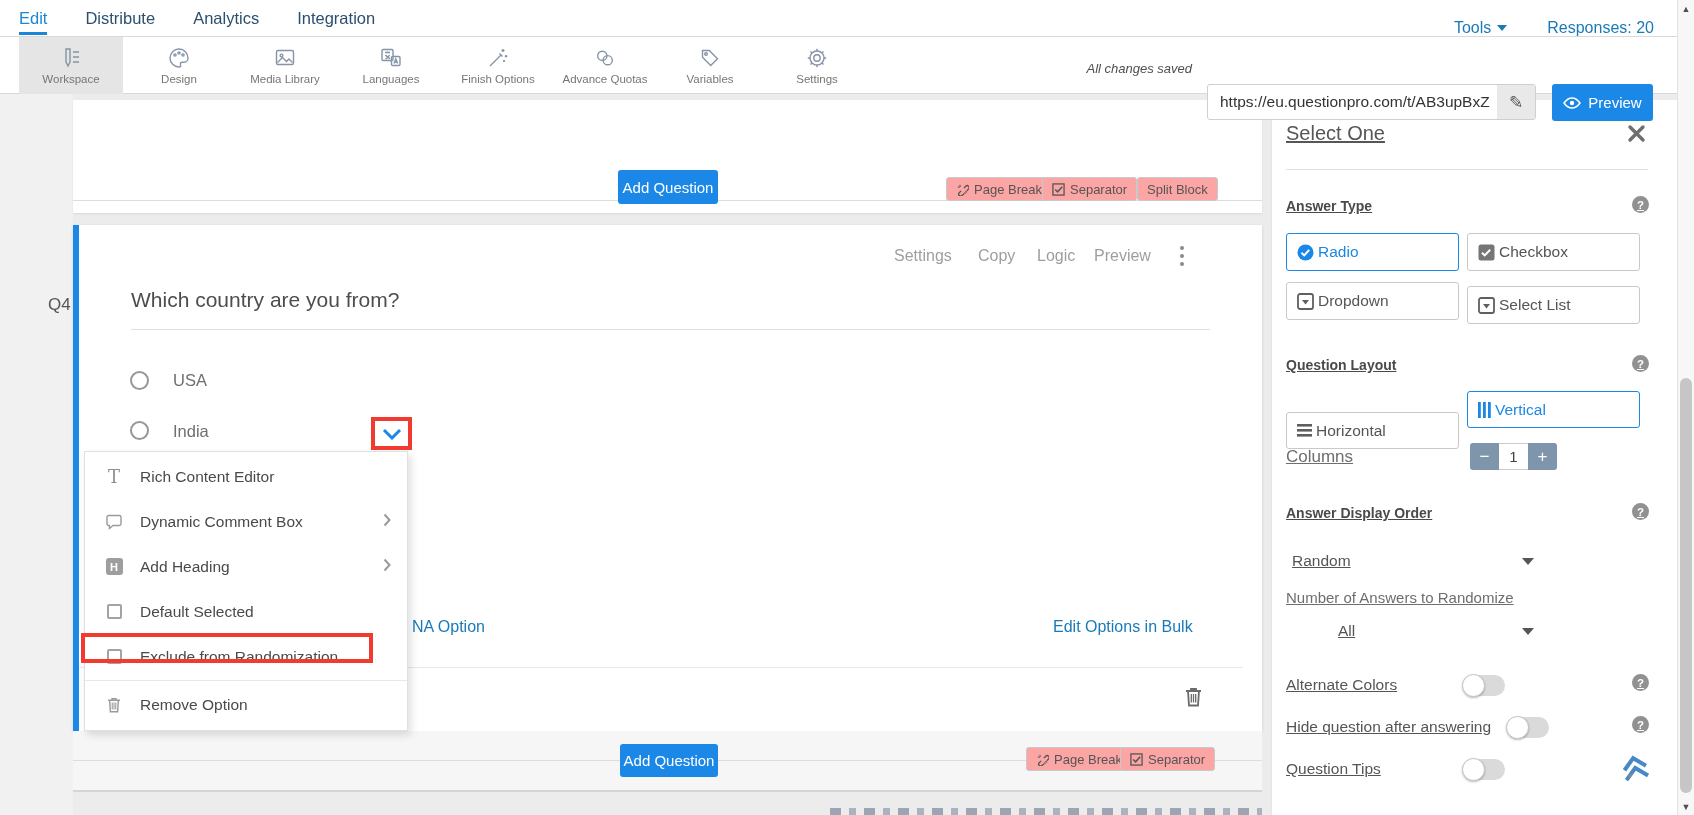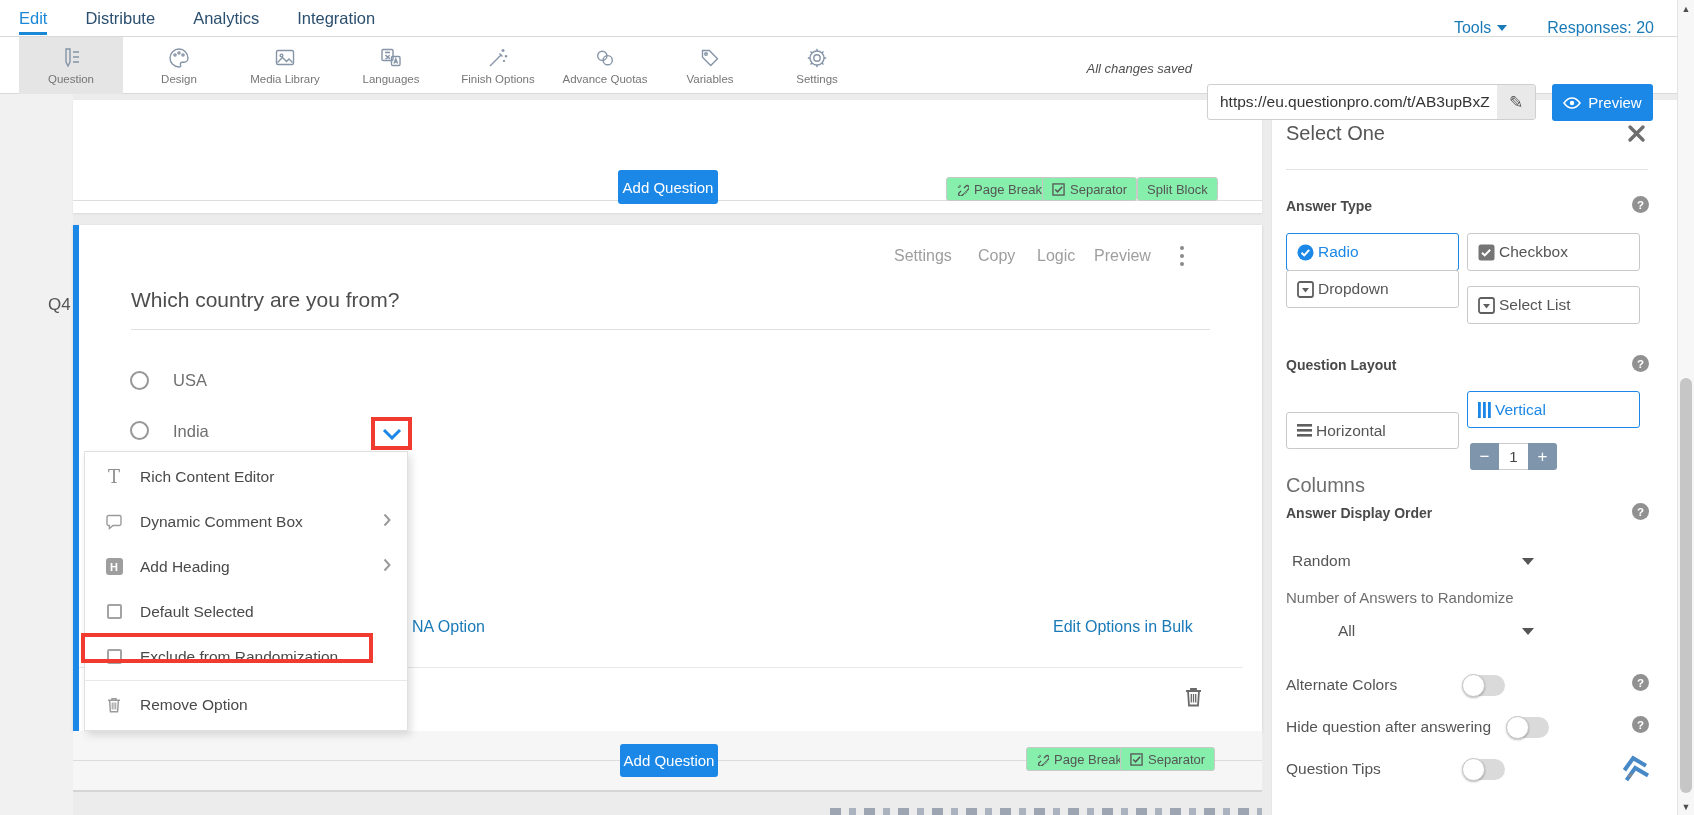--- a/index.html
+++ b/index.html
@@ -28,21 +28,21 @@
   .preview-btn { position:absolute; left:1552px; top:47px; width:101px; height:37px; background:#1b87e6; border-radius:3px; color:#fff; font-size:15px; display:flex; align-items:center; justify-content:center; gap:7px; cursor:pointer; }
 
   
   .rail { position:absolute; left:0; top:94px; width:73px; height:721px; background:#f1f1f1; }
   .qcode { position:absolute; left:48px; top:295px; font-size:17px; color:#555; }
 
   
   .prev-card { position:absolute; left:73px; top:100px; width:1189px; height:113px; background:#fff; box-shadow:0 1px 2px rgba(0,0,0,.08); }
   .hr-line { position:absolute; height:1px; background:#ddd; }
   .addq-btn { position:absolute; background:#1b87e6; border-radius:3px; color:#fff; font-size:15px; display:flex; align-items:center; justify-content:center; cursor:pointer; z-index:3; }
-  .chip-btn { position:absolute; background:#86efac; border:1px solid #c9c9c9; border-radius:3px; height:24px; display:inline-flex; align-items:center; gap:5px; padding:0 9px; font-size:13px; color:#555; cursor:pointer; z-index:3; white-space:nowrap; }
+  .chip-btn { position:absolute; background:#fca5a5; border:1px solid #c9c9c9; border-radius:3px; height:24px; display:inline-flex; align-items:center; gap:5px; padding:0 9px; font-size:13px; color:#555; cursor:pointer; z-index:3; white-space:nowrap; }
 
   .q-card { position:absolute; left:73px; top:225px; width:1189px; height:506px; background:#fff; border-left:6px solid #1b87e6; box-shadow:0 1px 3px rgba(0,0,0,.12); }
   .q-action { position:absolute; top:247px; font-size:16px; color:#9e9e9e; cursor:pointer; }
   .dots { position:absolute; left:1180px; top:246px; width:4px; cursor:pointer; }
   .dots i { display:block; width:4px; height:4px; border-radius:50%; background:#8a8a8a; margin-bottom:4px; }
   .q-title { position:absolute; left:131px; top:288px; font-size:21px; color:#4d4d4d; cursor:text; }
   .q-title-line { position:absolute; left:131px; top:329px; width:1079px; height:1px; background:#e0e0e0; }
   .radio-circle { position:absolute; width:19px; height:19px; border:2px solid #979797; border-radius:50%; background:#fff; cursor:pointer; }
   .opt-label { position:absolute; font-size:16.5px; color:#6f6f6f; cursor:text; }
   .chev-box { position:absolute; left:371px; top:417px; width:41px; height:33px; border:4px solid #f23b30; background:#fff; display:flex; align-items:center; justify-content:center; z-index:25; cursor:pointer; }
@@ -59,21 +59,21 @@
   .mi-H { width:17px; height:17px; background:#9e9e9e; border-radius:3px; color:#fff; font-size:11px; font-weight:bold; display:flex; align-items:center; justify-content:center; }
   .submenu-arrow svg { stroke:#9a9a9a; fill:none; stroke-width:2; }
   .red-box { position:absolute; left:81px; top:633px; width:292px; height:30px; border:4px solid #f23b30; z-index:30; pointer-events:none; }
 
   
   .bottom-bar { position:absolute; left:73px; top:731px; width:1189px; height:61px; background:#f6f6f6; border-bottom:2px solid #d5d5d5; }
   .cut-strip { position:absolute; height:7px; top:808px; opacity:.55; background:repeating-linear-gradient(90deg,#5c6b84 0 11px, transparent 11px 19px, #76839a 19px 26px, transparent 26px 34px); }
 
   
   .panel { position:absolute; left:1272px; top:100px; width:405px; height:715px; background:#fff; box-shadow:0 1px 2px rgba(0,0,0,.08); }
-  .p-abs { position:absolute; }
+  .p-abs { position:absolute;text-decoration:underline; }
   .p-title { left:1286px; top:122px; font-size:20px; color:#565656; }
   .x-close { left:1627px; top:124px; cursor:pointer; }
   .p-divider { left:1286px; top:169px; width:362px; height:1px; background:#e2e2e2; }
   .p-label { font-size:14px; font-weight:bold; color:#4a4a4a; }
   .p-sublabel { font-size:15px; color:#6e6e6e; }
   .help-dot { width:17px; height:17px; border-radius:50%; background:#919191; color:#fff; font-size:11.5px; font-weight:bold; display:flex; align-items:center; justify-content:center; cursor:pointer; }
   .type-btn { position:absolute; width:173px; height:38px; background:#fff; border:1px solid #c9c9c9; border-radius:3px; display:flex; align-items:center; padding-left:10px; gap:4px; font-size:15.5px; color:#555; cursor:pointer; }
   .type-btn.sel { border:1.5px solid #1b87e6; color:#1b87e6; }
   .stepper-seg { position:absolute; width:29px; height:27px; display:flex; align-items:center; justify-content:center; cursor:pointer; }
   .step-btn { background:#7e95ab; color:#fff; font-size:17px; }
@@ -106,21 +106,21 @@
     <div>Responses: 20</div>
   </div>
 </div>
 
 <div class="toolbar">
   <div class="tool-tab active" style="left:19px;">
     <svg width="24" height="24" viewBox="0 0 24 24">
         <path d="M7 3v13l2 4 2-4V3z"></path>
         <path d="M14 6h6M14 11h6M14 16h6"></path>
       </svg>
-    <span class="tlabel">Question</span>
+    <span class="tlabel">Workspace</span>
   </div>
   <div class="tool-tab" style="left:127px;">
     <svg width="24" height="24" viewBox="0 0 24 24">
         <path d="M12 3a9 9 0 1 0 0 18c1.6 0 2.1-1.1 1.5-2.2-.6-1.2.2-2.6 1.6-2.6H17a4 4 0 0 0 4-4C21 7 17 3 12 3z"></path>
         <circle cx="8" cy="9" r="1.1"></circle>
         <circle cx="12" cy="7" r="1.1"></circle>
         <circle cx="16" cy="9" r="1.1"></circle>
       </svg>
     <span class="tlabel">Design</span>
   </div>
@@ -337,21 +337,21 @@
     </svg>
   <span>Radio</span>
 </div>
 <div class="type-btn" style="left:1467px;top:233px;">
   <svg width="17" height="17" viewBox="0 0 17 17">
       <rect x="0.5" y="0.5" width="16" height="16" rx="2.5" fill="#757575"></rect>
       <path d="M4 8.7l2.7 2.7 5.5-5.7" fill="none" stroke="#fff" stroke-width="2"></path>
     </svg>
   <span>Checkbox</span>
 </div>
-<div class="type-btn" style="left:1286px;top:270px;">
+<div class="type-btn" style="left:1286px;top:282px;">
   <svg width="17" height="17" viewBox="0 0 17 17">
       <rect x="1" y="1" width="15" height="15" rx="2" fill="none" stroke="#5f5f5f" stroke-width="1.8"></rect>
       <path d="M5 7h7l-3.5 4.5z" fill="#5f5f5f"></path>
     </svg>
   <span>Dropdown</span>
 </div>
 <div class="type-btn" style="left:1467px;top:286px;">
   <svg width="17" height="17" viewBox="0 0 17 17">
       <rect x="1" y="1" width="15" height="15" rx="2" fill="none" stroke="#5f5f5f" stroke-width="1.8"></rect>
       <path d="M5 7h7l-3.5 4.5z" fill="#5f5f5f"></path>
@@ -372,21 +372,21 @@
 </div>
 <div class="type-btn sel" style="left:1467px;top:391px;height:37px;">
   <svg width="13" height="16" viewBox="0 0 13 16">
       <rect x="0" width="2.8" height="16" fill="#1b87e6"></rect>
       <rect x="5" width="2.8" height="16" fill="#1b87e6"></rect>
       <rect x="10" width="2.8" height="16" fill="#1b87e6"></rect>
     </svg>
   <span>Vertical</span>
 </div>
 
-<div class="p-abs p-sublabel" style="left:1286px;top:447px;font-size:20px;margin-top:27px;">Columns</div>
+<div class="p-abs p-sublabel" style="left:1286px;top:447px;font-size:17px;">Columns</div>
 <div class="stepper-seg step-btn" style="left:1470px;top:443px;border-radius:3px 0 0 3px;">
     <span>−</span>
   </div>
 <div class="stepper-seg step-val" style="left:1499px;top:443px;">1</div>
 <div class="stepper-seg step-btn" style="left:1528px;top:443px;border-radius:0 3px 3px 0;">
     <span>+</span>
   </div>
 
 <div class="p-abs p-label" style="left:1286px;top:505px;">Answer Display Order</div>
 <div class="p-abs help-dot" style="left:1632px;top:503px;">?</div>

